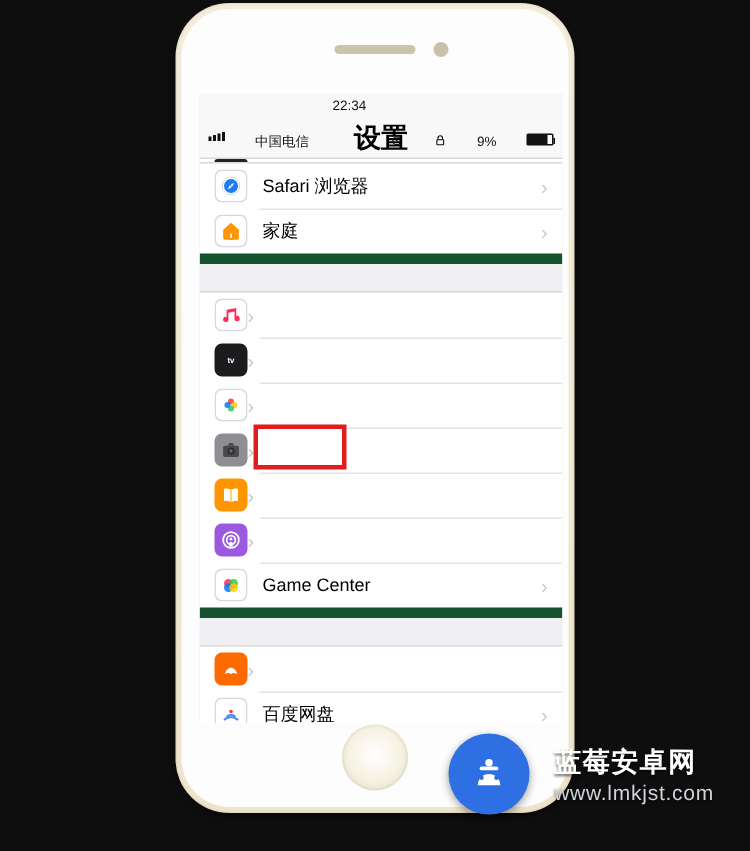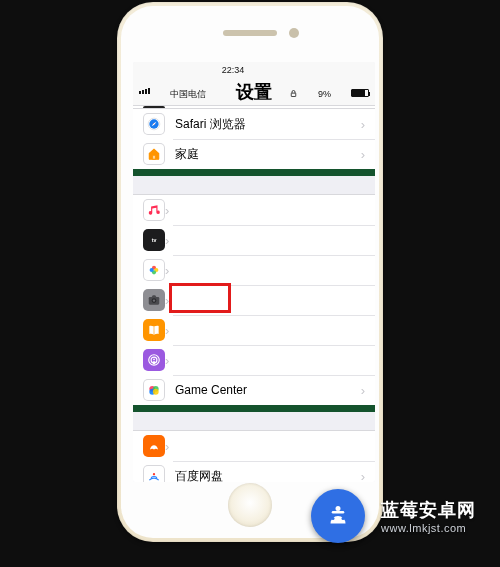--- a/index.html
+++ b/index.html
@@ -130,21 +130,21 @@
     display:flex; align-items:center; gap:16px;
     color:#fff;
   }
   .wm-badge{
     width:54px;height:54px;border-radius:50%;
     background:#2f6fe4;
     display:flex;align-items:center;justify-content:center;
     box-shadow:0 2px 6px rgba(0,0,0,.4);
   }
   .wm-text .t1{font-size:18px;font-weight:700;letter-spacing:1px;text-shadow:0 1px 2px rgba(0,0,0,.6);}
-  .wm-text .t2{font-size:11px;color:#cfd3da;letter-spacing:.5px;text-shadow:0 1px 2px rgba(0,0,0,.6);}
+  .wm-text .t2{font-size:14px;color:#cfd3da;letter-spacing:.5px;text-shadow:0 1px 2px rgba(0,0,0,.6);}
 
   
   .appicon svg{width:14px;height:14px;display:block;}
 </style>
 </head>
 <body>
 
 <div class="phone">
   <div class="phone-inner">
     <div class="earpiece"></div>

